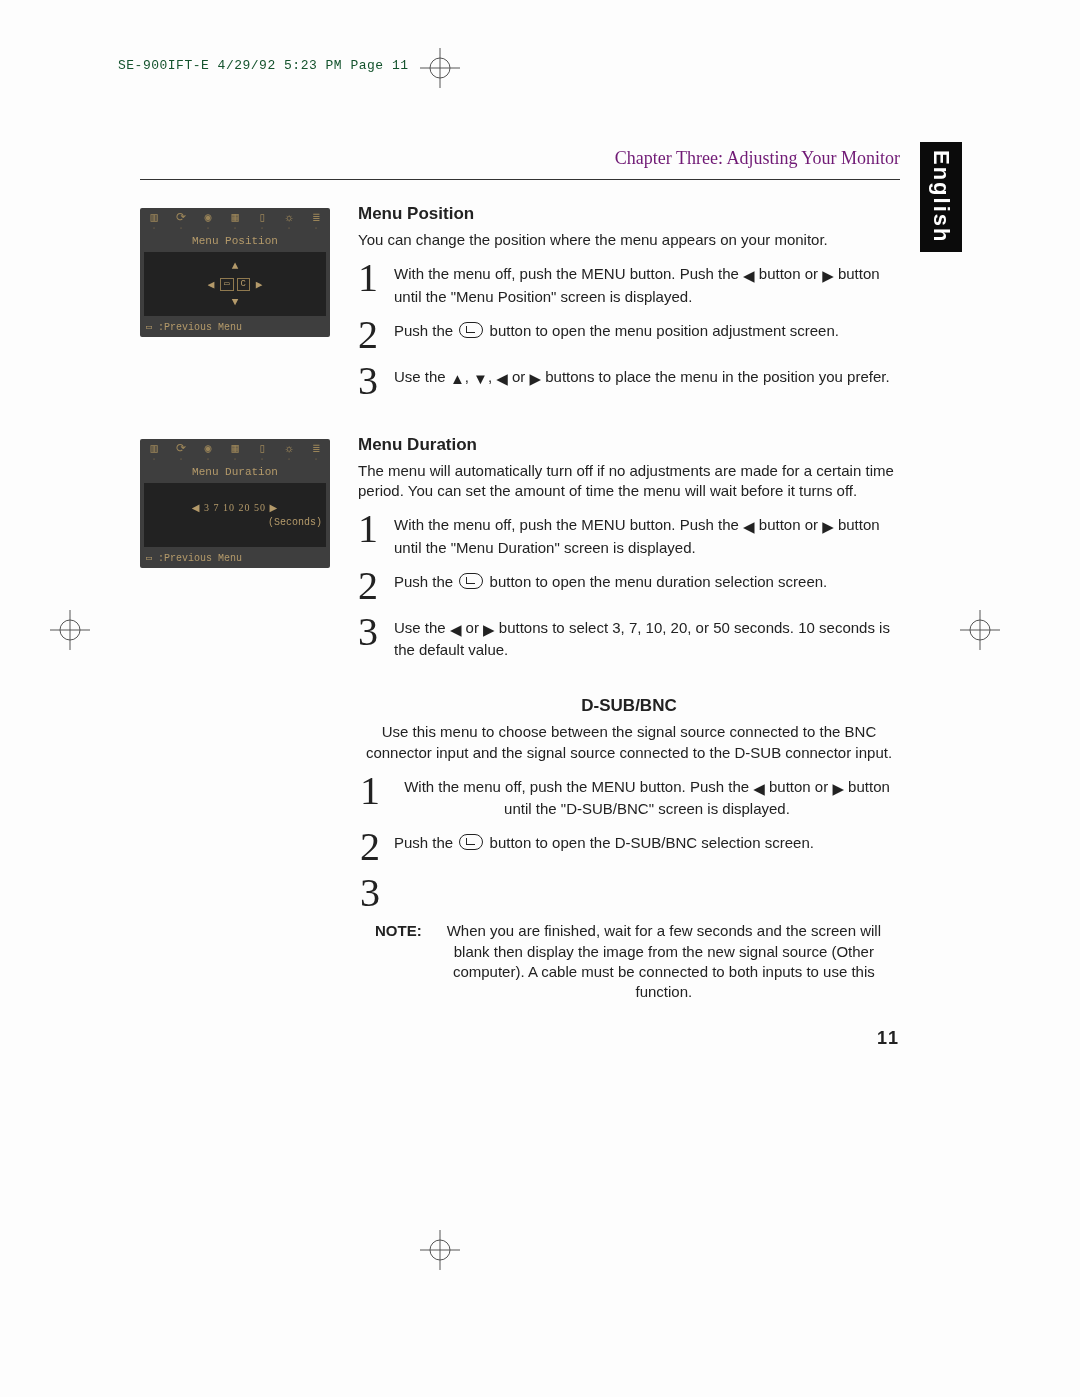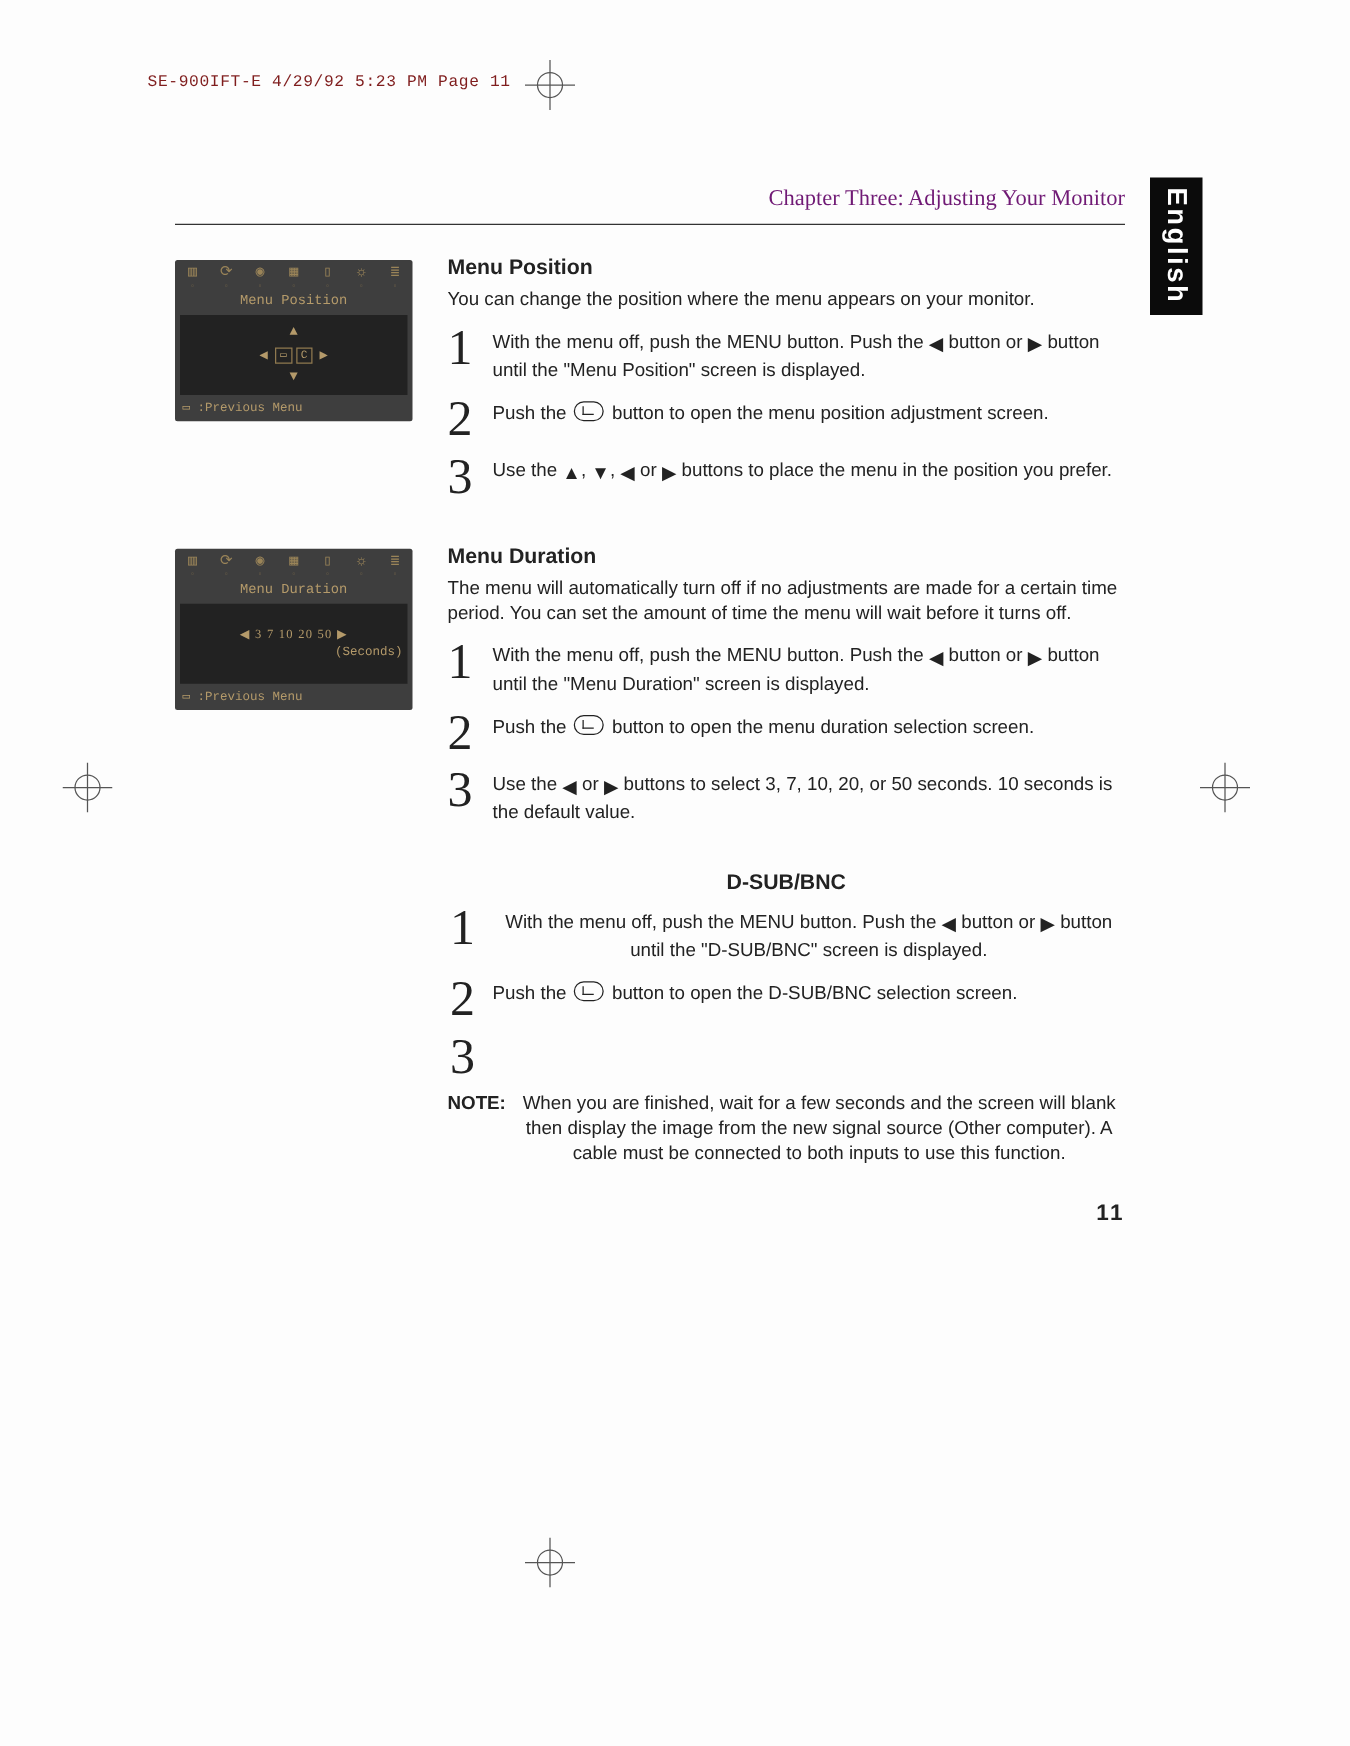--- a/index.html
+++ b/index.html
@@ -24,21 +24,21 @@
   .crop-left-mid  { left: 50px; top: 610px; }
   .crop-right-mid { right: 80px; top: 610px; }
   .cross { width: 40px; height: 40px; }
   .cross line, .cross circle { stroke: #555; stroke-width: 1; fill: none; }
   .slug {
     position: absolute;
     left: 118px;
     top: 58px;
     font-family: "Courier New", monospace;
     font-size: 13px;
-    color: #7f1d1d;
+    color: #14532d;
     letter-spacing: 0.5px;
   }
   .content {
     position: absolute;
     left: 140px;
     top: 148px;
     width: 760px;
   }
   .chapter-head {
     text-align: right;
@@ -95,21 +95,21 @@
     font-size: 40px;
     line-height: 0.9;
     font-weight: 400;
     min-width: 24px;
   }
   .step .txt {
     font-size: 15px;
     line-height: 1.35;
     padding-top: 4px;
   }
-  .note-row { display: flex; gap: 6px; font-size: 15px; line-height: 1.35; margin-top: 8px; }
+  .note-row { display: flex; gap: 6px; font-size: 15px; line-height: 1.35; margin-top: 8px; margin-left: 17px; }
   .note-row .label { font-weight: bold; white-space: nowrap; }
   .page-num {
     text-align: right;
     font-weight: bold;
     font-size: 18px;
     letter-spacing: 2px;
     margin-top: 26px;
   }
   .tri { display: inline-block; vertical-align: -2px; }
   .enter-icon {
@@ -370,20 +370,21 @@
             <span class="tri">▶</span>
             <span>buttons to select 3, 7, 10, 20, or 50 seconds. 10 seconds is the default value.</span>
           </div>
         </div>
       </div>
     </div>
 
     <div class="section" style="margin-left:218px;text-align:center;">
       <div class="text-col">
         <div class="sec-title">D-SUB/BNC</div>
+        <div class="intro">Use this menu to choose between the signal source connected to the BNC connector input and the signal source connected to the D-SUB connector input.</div>
 
         <div class="step">
           <div class="num">1</div>
           <div class="txt">
             <span>With the menu off, push the MENU button.</span>
             <span>Push the</span>
             <span class="tri">◀</span>
             <span>button or</span>
             <span class="tri">▶</span>
             <span>button until the "D-SUB/BNC" screen is displayed.</span>

